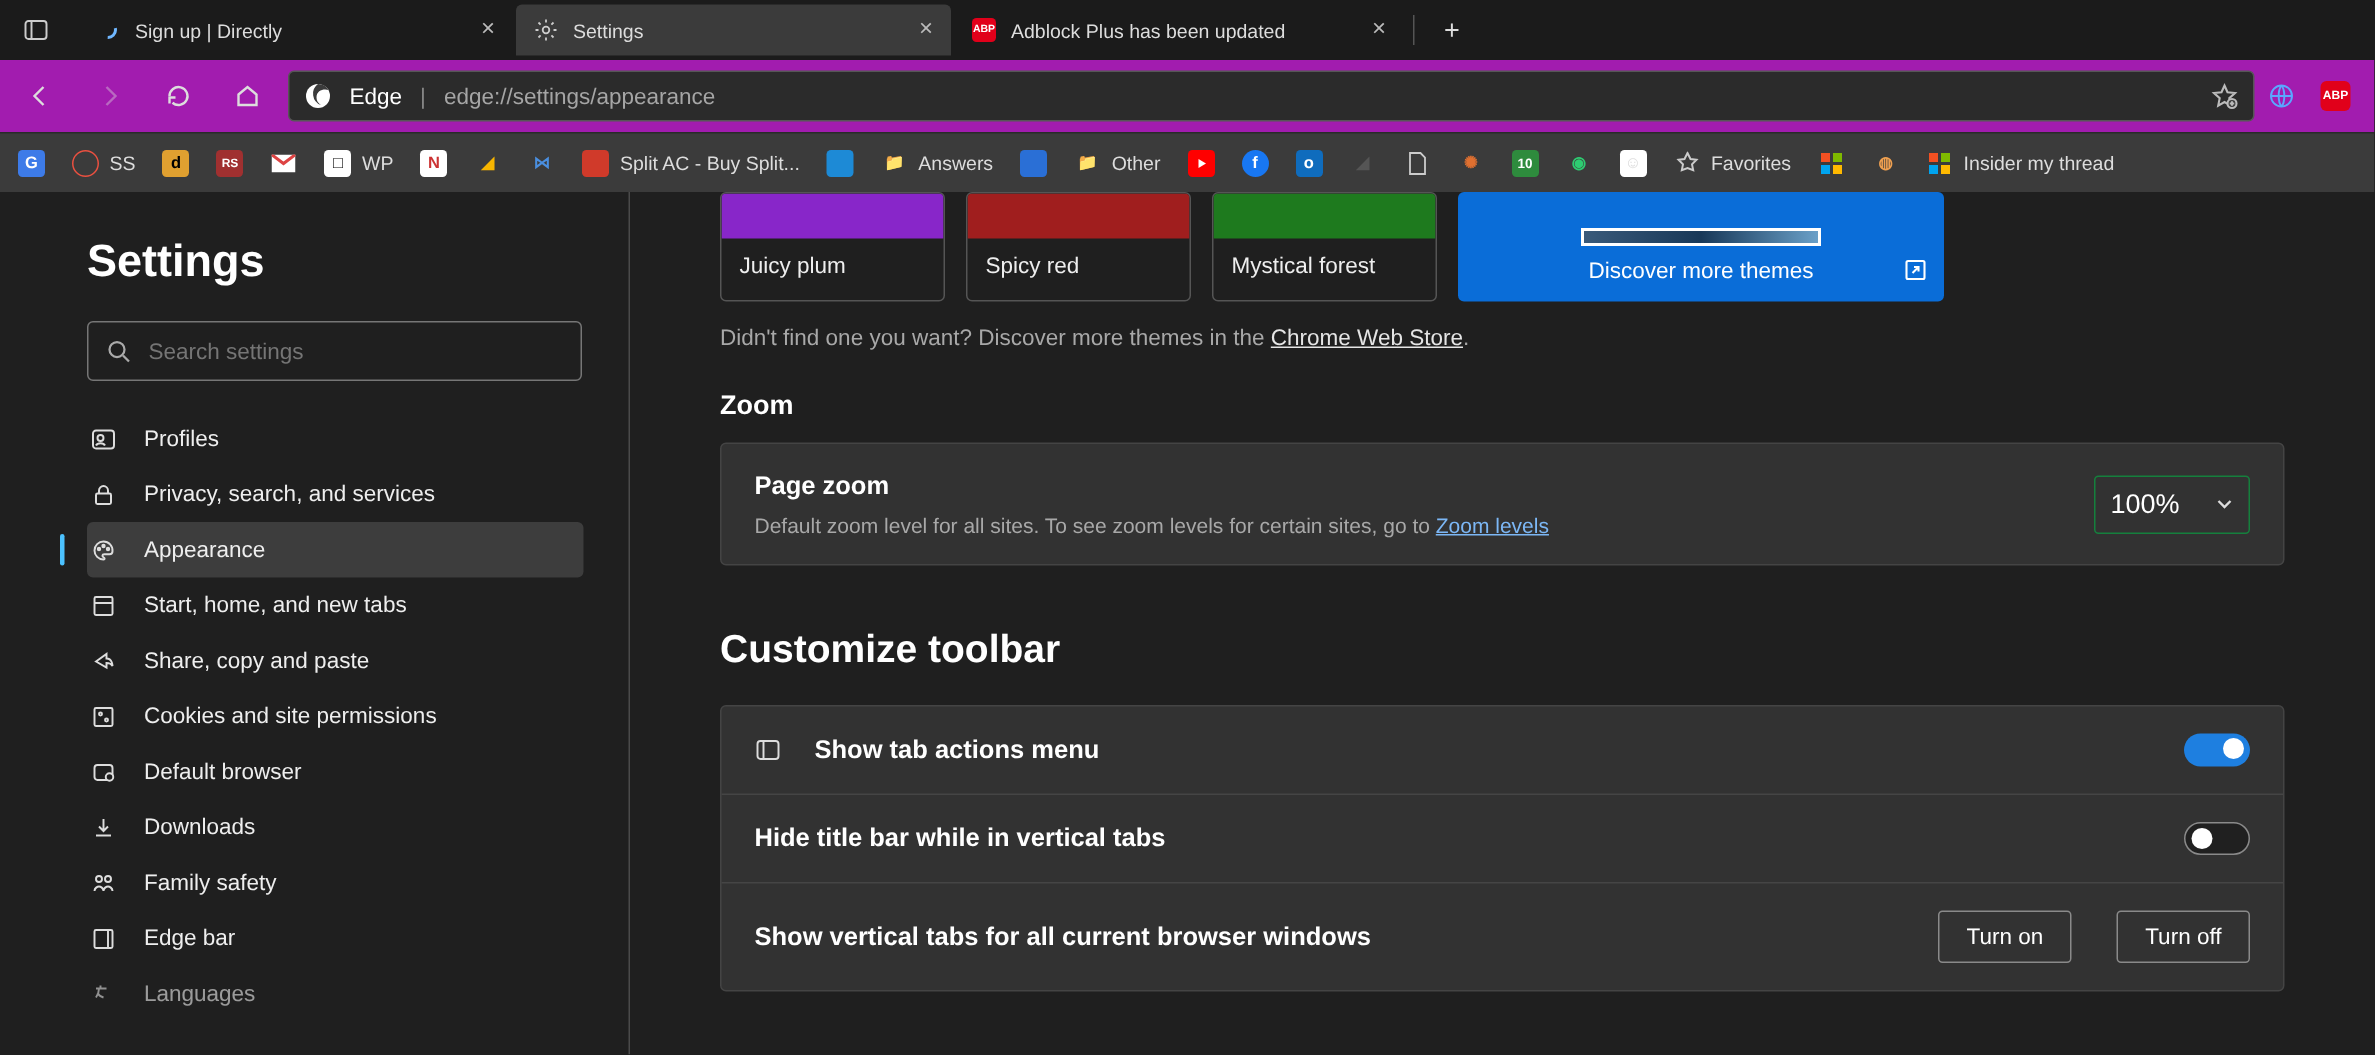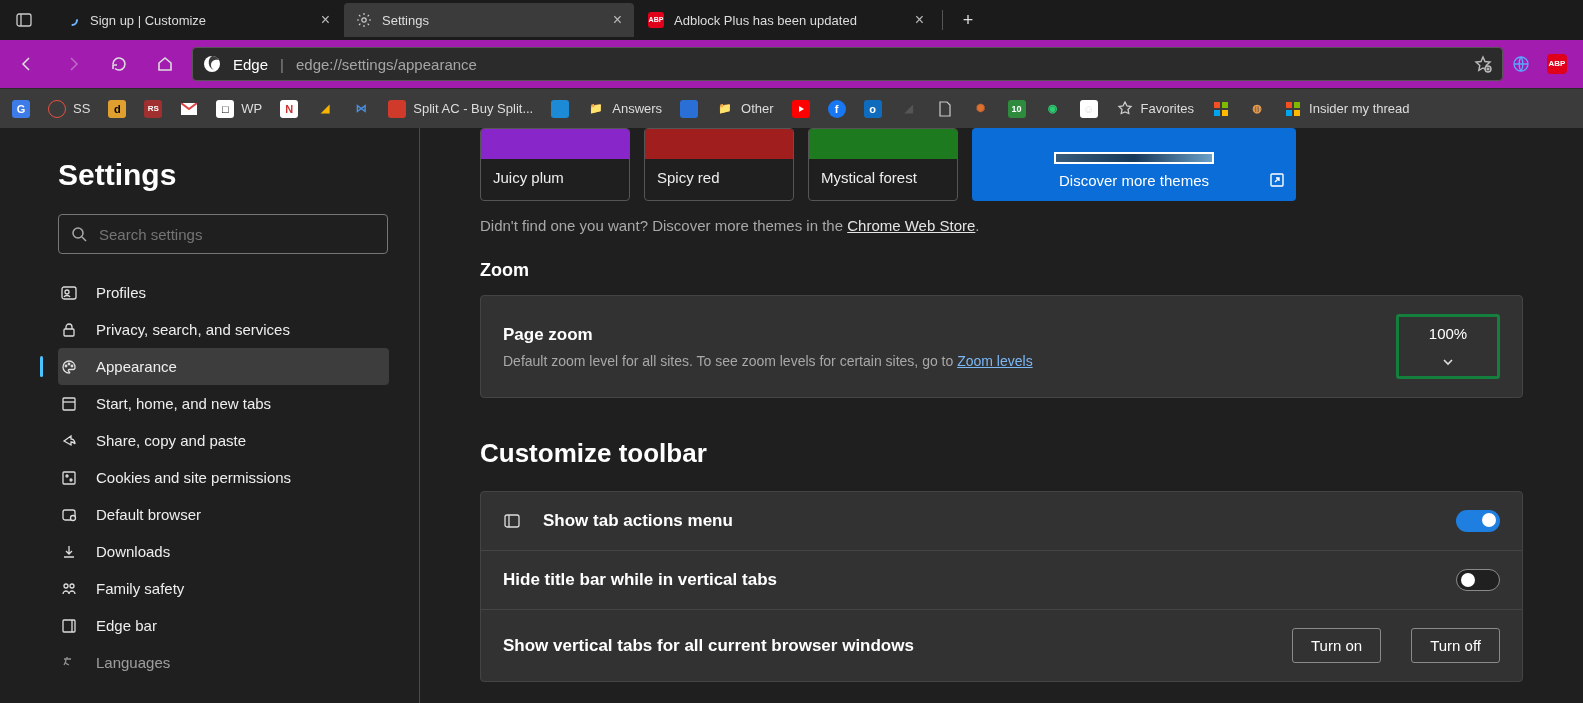--- a/index.html
+++ b/index.html
@@ -56,21 +56,21 @@
 .discover .open { position:absolute; right:12px; bottom:14px; color:#fff; }
 .subtext { color:#a8a8a8; font-size:15px; margin-bottom:26px; }
 .subtext a { color:#e5e5e5; text-decoration:underline; }
 
 .section-h { font-size:18px; font-weight:600; margin-bottom:14px; }
 .card { background:#323232; border:1px solid #444; border-radius:4px; padding: 18px 22px; margin-bottom:40px; }
 .card .row { display:flex; align-items:center; }
 .card .title { font-size:17px; font-weight:600; color:#fff; }
 .card .desc { color:#a8a8a8; font-size:14px; margin-top:8px; }
 .card .desc a { color:#7cb7f5; text-decoration:underline; }
-.dropdown { margin-left:auto; border:3px solid #15803d; border-radius:3px; padding:8px 10px; display:flex; align-items:center; gap:14px; font-size:15px; min-width:104px; justify-content:space-between;flex-direction:column; }
+.dropdown { margin-left:auto; border:1px solid #15803d; border-radius:3px; padding:8px 10px; display:flex; align-items:center; gap:14px; font-size:18px; min-width:104px; justify-content:space-between; }
 
 .section-h2 { font-size:26px; font-weight:600; margin-bottom:22px; }
 .listcard { background:#323232; border:1px solid #444; border-radius:4px; }
 .listrow { display:flex; align-items:center; padding:18px 22px; border-bottom:1px solid #454545; gap:18px; }
 .listrow:last-child { border-bottom:none; }
 .listrow .rt { font-size:17px; font-weight:600; }
 .listrow .ric { width:22px; color:#ddd; }
 .spacer { flex:1; }
 
 .toggle { width:44px; height:22px; border-radius:11px; position:relative; }
@@ -94,21 +94,21 @@
         <line x1="5" y1="2" x2="5" y2="14"></line>
       </svg>
   </div>
 
   <div class="tab">
     <span class="favicon">
       <svg width="14" height="14" viewBox="0 0 14 14">
           <circle cx="7" cy="7" r="5" fill="none" stroke="#6fb7ff" stroke-width="2" stroke-dasharray="8 22"></circle>
         </svg>
     </span>
-    <span>Sign up | Customize</span>
+    <span>Sign up | Directly</span>
     <span class="close">×</span>
   </div>
 
   <div class="tab active">
     <span class="favicon">
       <svg width="16" height="16" viewBox="0 0 16 16" fill="none" stroke="#ccc" stroke-width="1.2">
           <circle cx="8" cy="8" r="2.2"></circle>
           <path d="M8 1v2M8 13v2M1 8h2M13 8h2M3 3l1.4 1.4M11.6 11.6L13 13M13 3l-1.4 1.4M4.4 11.6L3 13"></path>
         </svg>
     </span>

